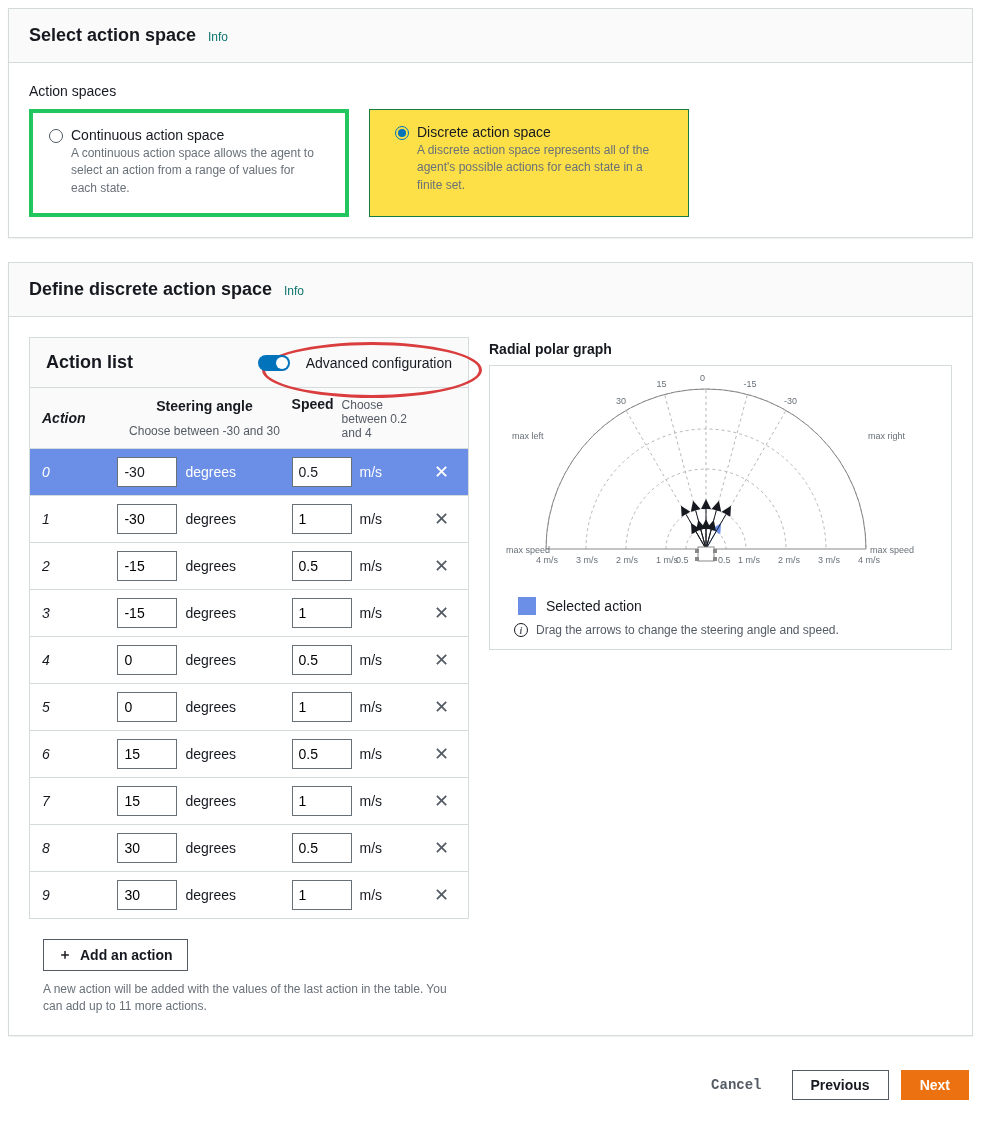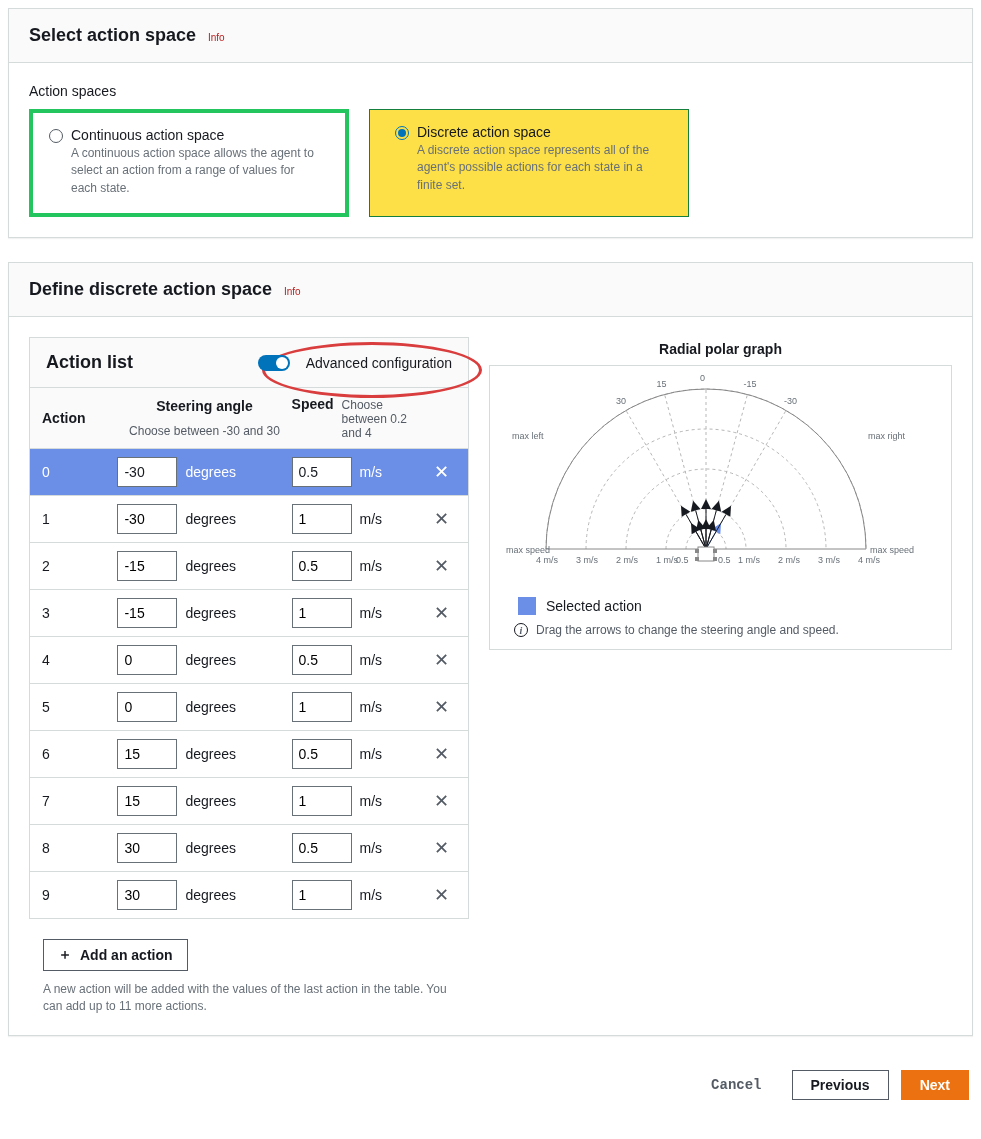--- a/index.html
+++ b/index.html
@@ -22,22 +22,22 @@
     border-bottom: 1px solid #d5dbdb;
     background:#fafafa;
   }
   .panel-header h2 {
     display: inline;
     font-size: 18px;
     font-weight: 700;
     margin: 0;
   }
   .info-link {
-    color: #b91c1c;
-    font-size: 10px;
+    color: #0f766e;
+    font-size: 12px;
     font-weight: 400;
     margin-left: 8px;
     text-decoration: none;
   }
   .panel-body { padding: 12px 20px 20px 20px; }
   .section-sub { font-size: 14px; margin: 8px 0 10px 0; color:#16191f;}
   .cards-row { display: flex; gap: 20px; }
   .card {
     flex: 0 0 320px;
     border: 4px solid #22c55e;
@@ -93,21 +93,21 @@
     left:232px; top:4px;
     pointer-events:none;
   }
   .thead-row, .tbody-row {
     display:flex; align-items:center;
     border-bottom:1px solid #d5dbdb;
     padding: 8px 12px;
     font-size:14px;
   }
   .thead-row { background:#fafafa; }
-  .col-action { width: 78px; }
+  .col-action { width: 78px; font-style: italic; }
   .col-steer  { width: 180px; display:flex; align-items:center; gap:8px;}
   .col-speed  { width: 140px; display:flex; align-items:center; gap:8px;}
   .col-del    { width: 30px; text-align:center;}
   .thead-cell { font-weight:700; text-align:center;}
   .thead-sub  { font-weight:400; font-size:12px; color:#545b64; display:block; margin-top:2px;}
   .thead-cell.action-h{ text-align:left; }
   input.num {
     width: 60px; height: 30px; border:1px solid #687078; padding:4px 6px;
     font-size:14px; background:#fff;
   }
@@ -124,21 +124,21 @@
   }
   .tbody-row.selected-row .close-x { color:#fff; }
   .add-btn {
     display:inline-flex; align-items:center; gap:8px;
     border:1px solid #545b64; background:#fff; color:#16191f;
     padding:6px 14px; font-size:14px; cursor:pointer; font-weight:700;
   }
   .below-table { padding: 20px 0 0 14px; }
   .note { font-size:12px; color:#687078; margin-top:10px; line-height:1.4; max-width:420px;}
   .graph-panel { flex:1; }
-  .graph-title { text-align:center; font-weight:700; margin:4px 0 8px 0;}
+  .graph-title { font-weight:700; margin:4px 0 8px 0;}
   .graph-box { border:1px solid #d5dbdb; padding:8px 6px 12px 6px; }
   .legend-row { display:flex; align-items:center; gap:10px; margin:10px 0 8px 22px;}
   .legend-swatch { width:18px; height:18px; background:#6b8ee6; display:inline-block;}
   .hint-row { display:flex; align-items:center; gap:8px; margin-left:18px; font-size:12px; color:#545b64;}
   .info-circle {
     width:14px; height:14px; border:1.5px solid #16191f; border-radius:50%;
     display:inline-flex; align-items:center; justify-content:center;
     font-size:10px; font-weight:700; font-style:italic; font-family:serif;
   }
   .footer-row {

